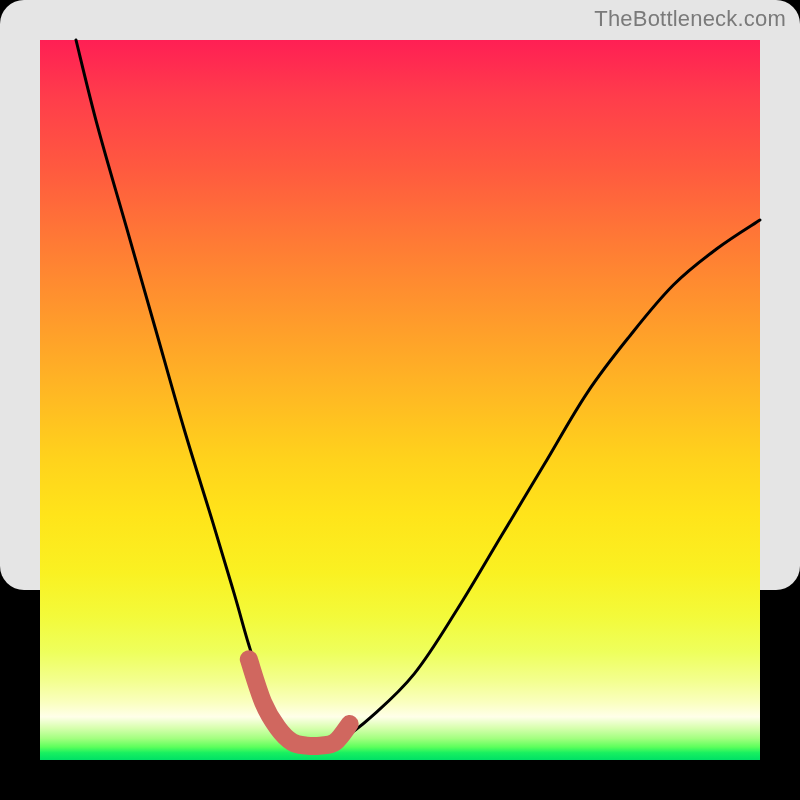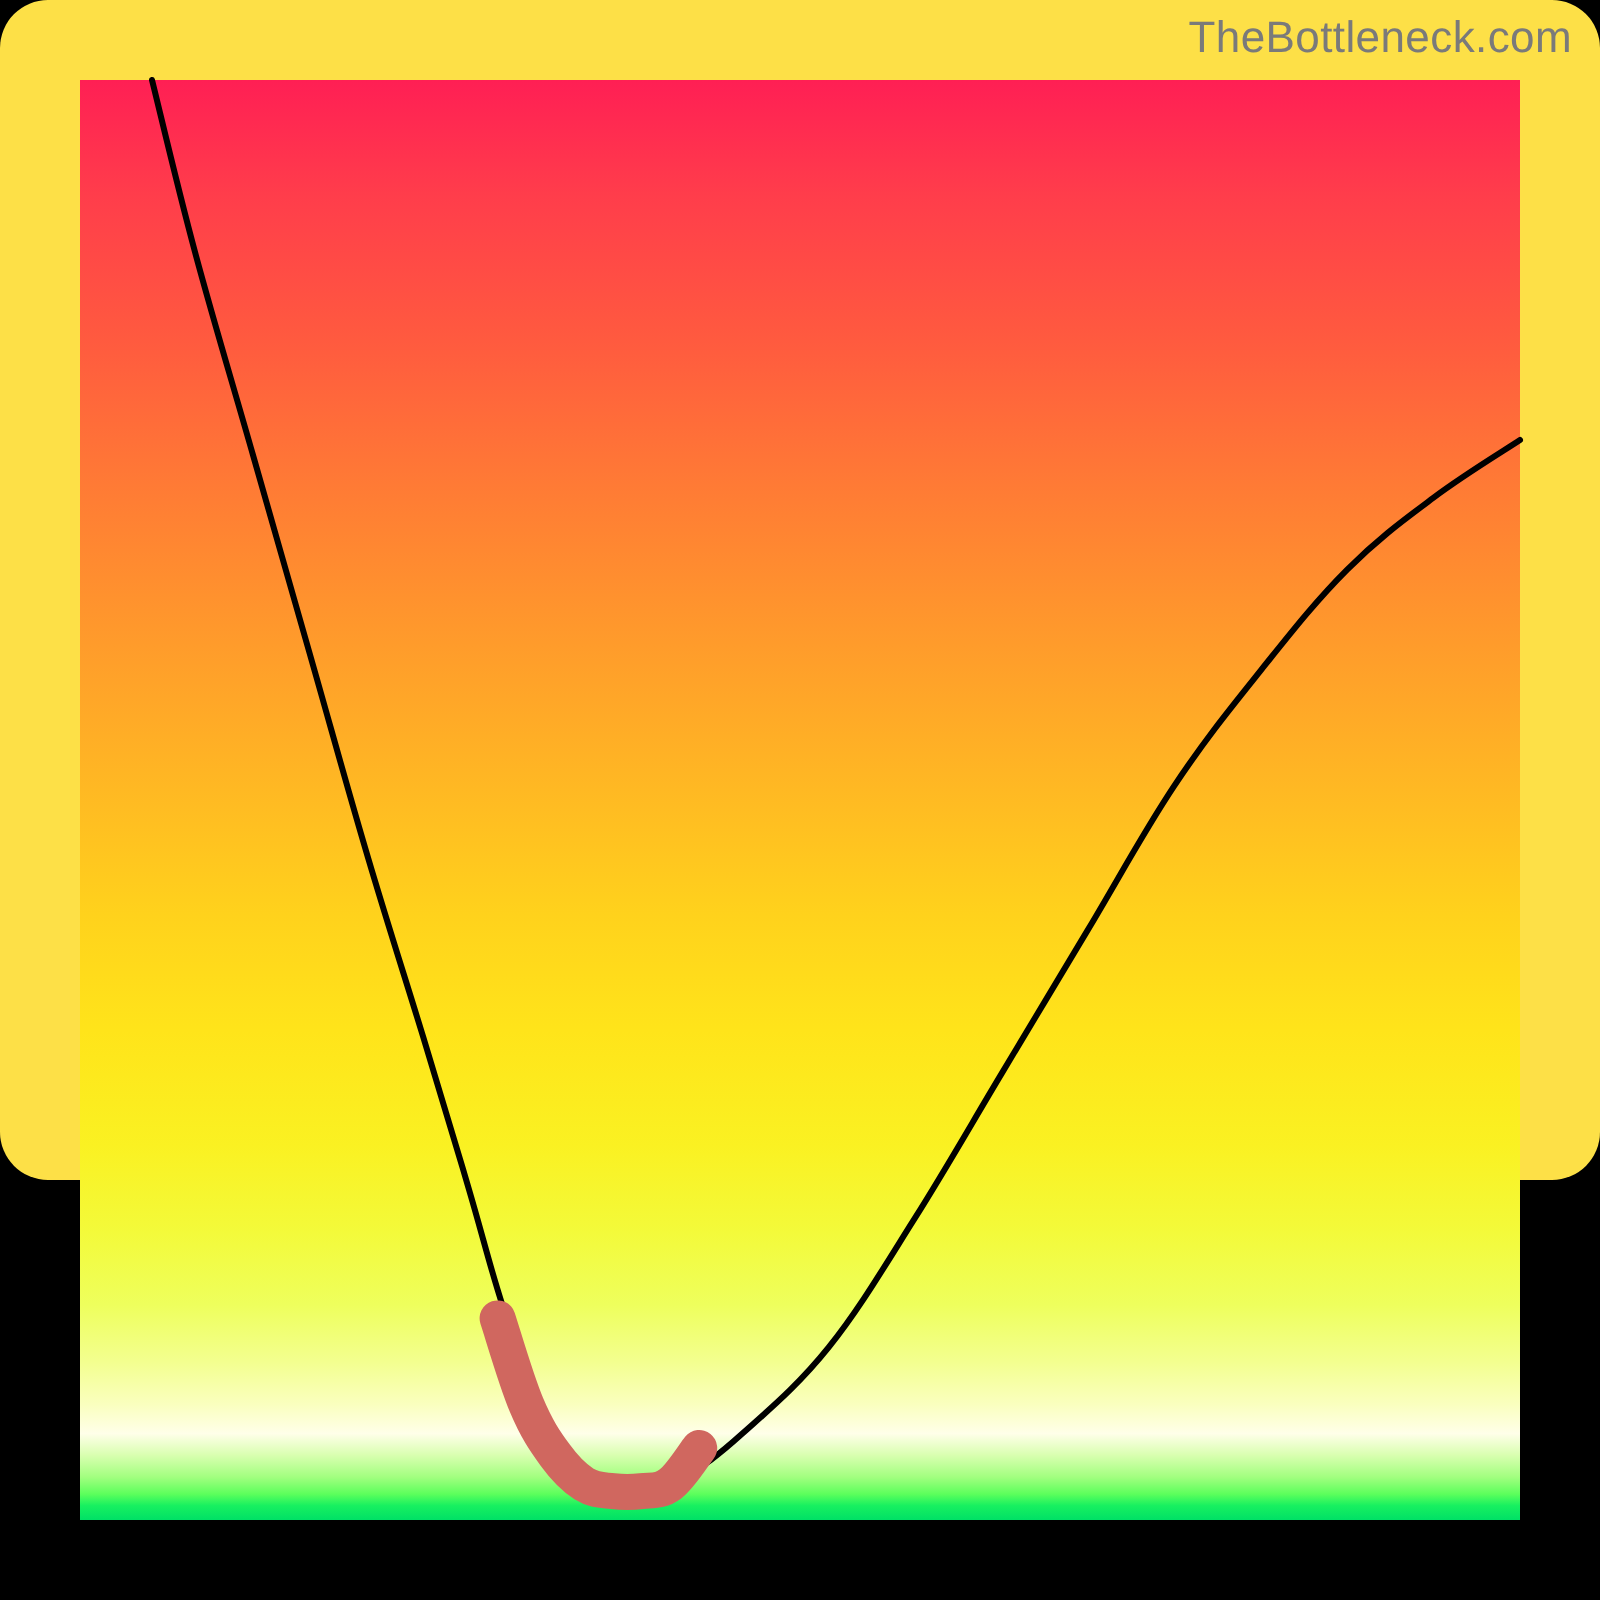--- a/index.html
+++ b/index.html
@@ -10,21 +10,21 @@
     background: #000;
     overflow: hidden;
     font-family: Arial, Helvetica, sans-serif;
   }
   .frame {
     position: absolute;
     left: 0;
     top: 0;
     width: 800px;
     height: 590px;
-    background: #fde047;
+    background: #e5e5e5;
     border-radius: 24px;
   }
   .plot {
     position: absolute;
     left: 40px;
     top: 40px;
     width: 720px;
     height: 720px;
     background: linear-gradient(
       to bottom,

